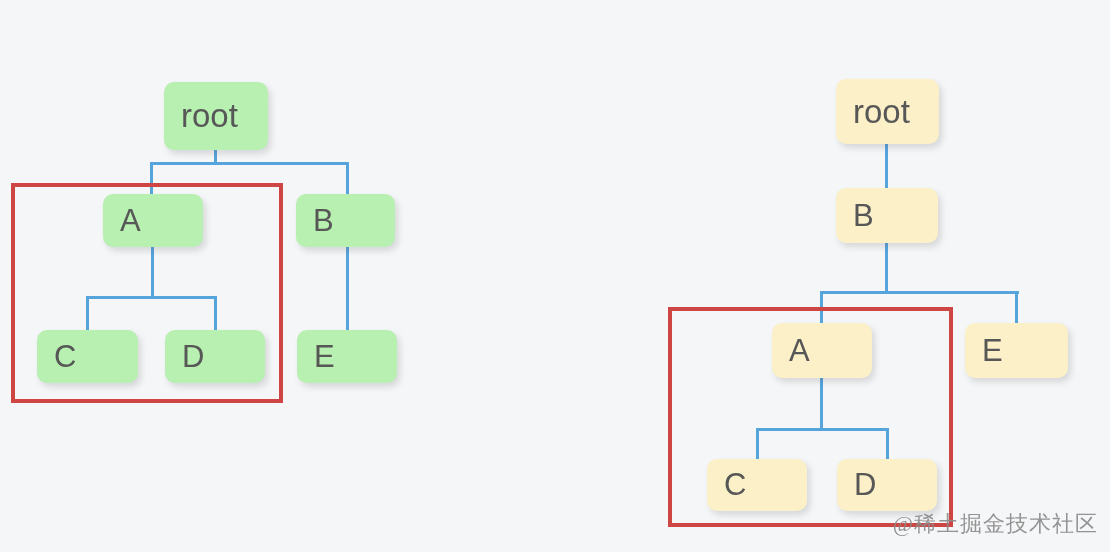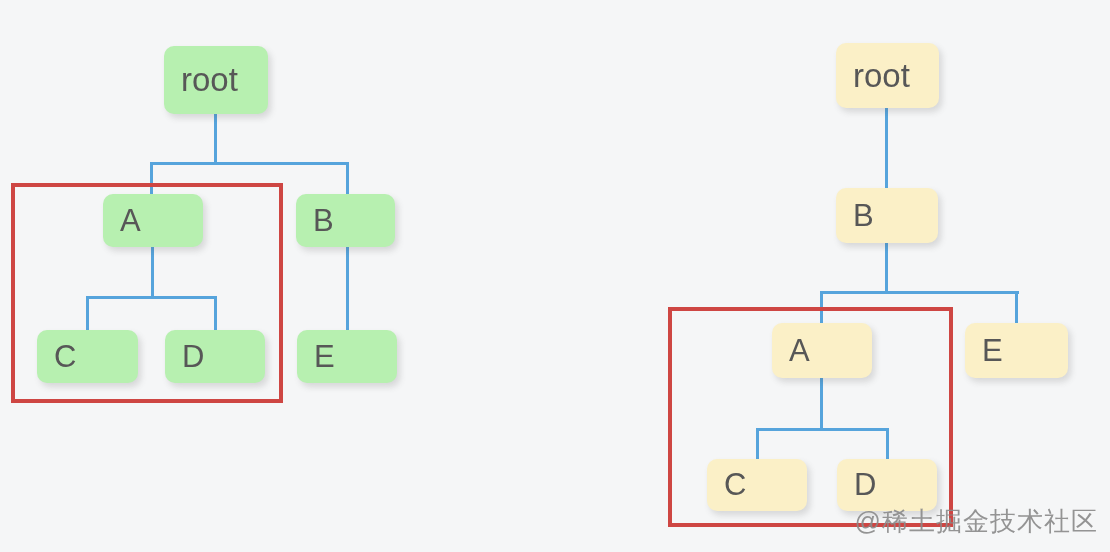--- a/index.html
+++ b/index.html
@@ -28,36 +28,36 @@
     border-radius:10px;
     display:flex;align-items:center;
     padding-left:17px;
     font-size:31px;
     color:var(--node-text);
     box-shadow:3px 4px 6px rgba(80,80,80,.18);
     z-index:2;
   }
   .node.green{background:var(--node-green);}
   .node.yellow{background:var(--node-yellow);}
-  .node.root{font-size:33px;}
+  .node.root{font-size:33px;margin-top:36px;}
   .hbox{
     position:absolute;
     box-sizing:border-box;
     border:4px solid var(--highlight-red);
     background:transparent;
     z-index:5;
   }
   .watermark{
     position:absolute;
     right:12px;bottom:13px;
-    font-size:26px;
+    font-size:22px;
     color:var(--watermark-gray);
     opacity:.9;
     z-index:10;
-    font-family:Liberation Sans, sans-serif;
+    font-family:Liberation Serif, serif;
     letter-spacing:1px;
   }
 </style>
 </head>
 <body>
 
 <div class="canvas">
 
   <section>
 

